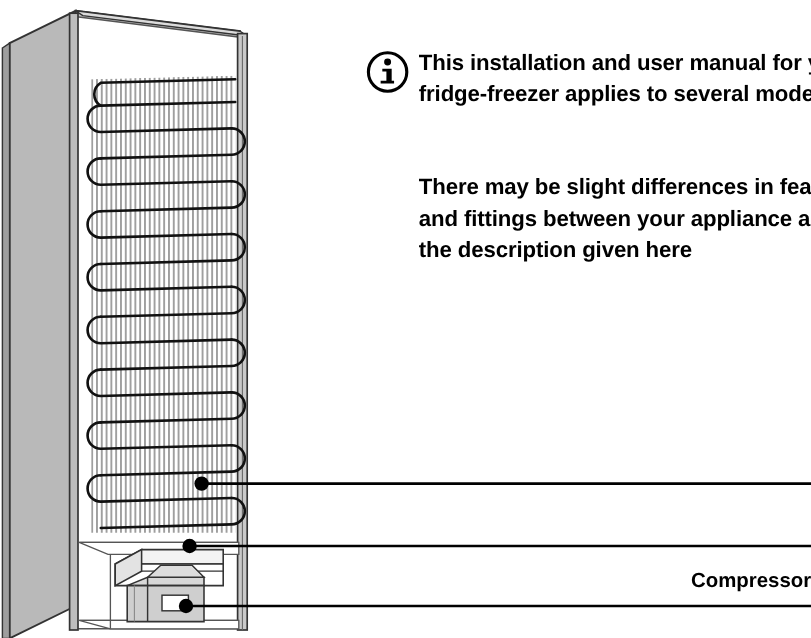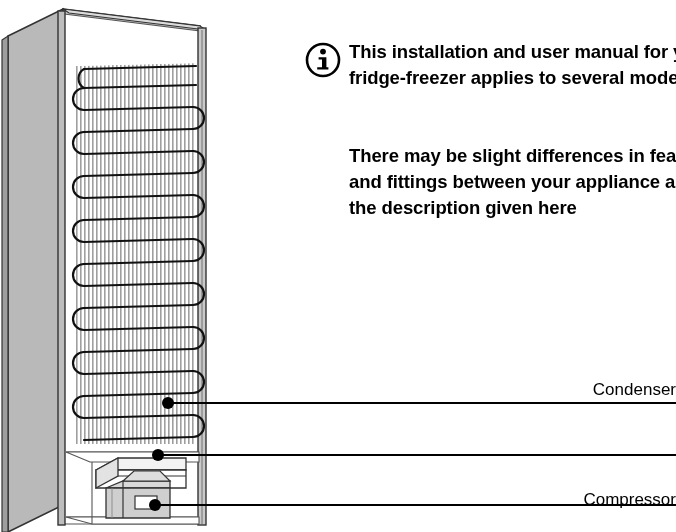--- a/index.html
+++ b/index.html
@@ -38,21 +38,21 @@
   .callout{
     position:absolute;
     text-align:right;
     font-size:17px;
     color:#000;
     white-space:nowrap;
     line-height:20px;
   }
   #label-condenser{left:376px;top:380px;width:300px;}
   #label-evaporation{left:376px;top:432px;width:300px;}
-  #label-compressor{left:376px;top:490px;width:300px;}
+  #label-compressor{left:376px;top:474px;width:300px;font-weight:bold;}
 </style>
 </head>
 <body>
 
 <div id="stage">
 
   <svg id="diagram" viewBox="0 0 300 532" width="300" height="532" xmlns="http://www.w3.org/2000/svg">
     <defs>
 
       <pattern id="fins" width="4" height="8" patternUnits="userSpaceOnUse">
@@ -166,18 +166,17 @@
       <div>fridge-freezer applies to several models</div>
     </div>
 
     <div class="notice-text" id="para2">
       <div>There may be slight differences in features</div>
       <div>and fittings between your appliance and</div>
       <div>the description given here</div>
     </div>
   </div>
 
-  <div class="callout" id="label-condenser">Condenser</div>
 
 
   <div class="callout" id="label-compressor">Compressor</div>
 
 </div>
 
 </body></html>

